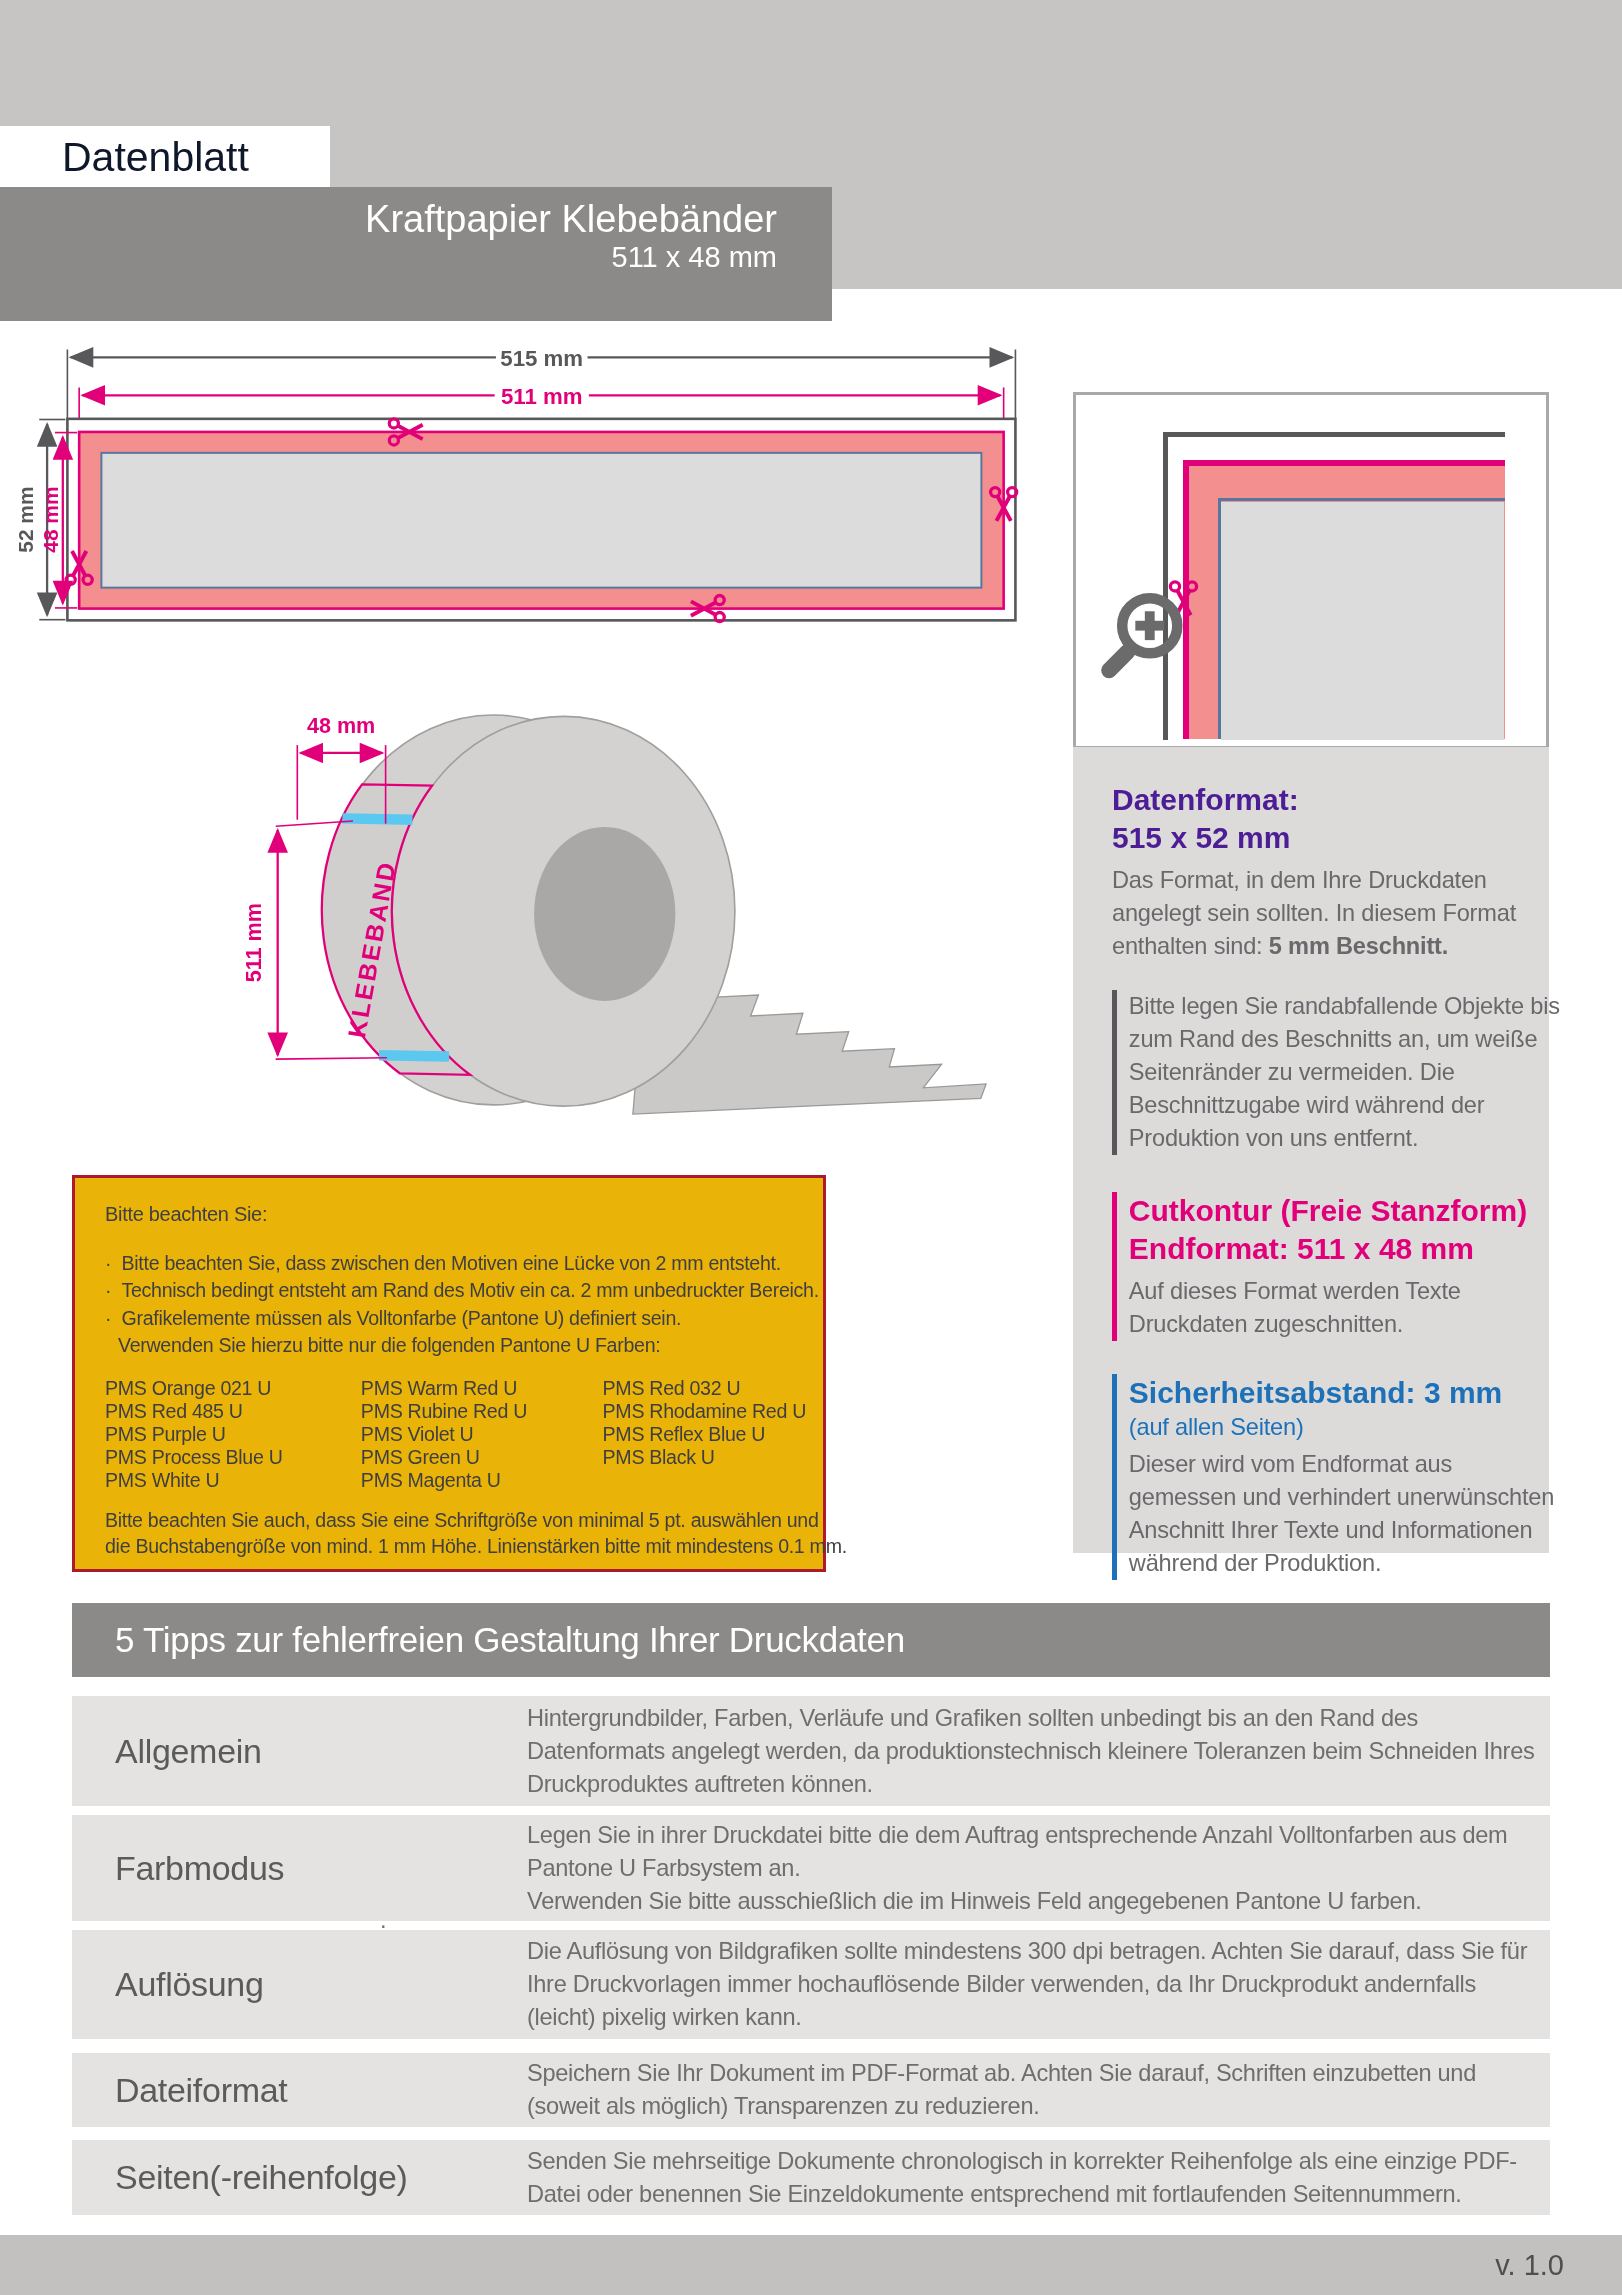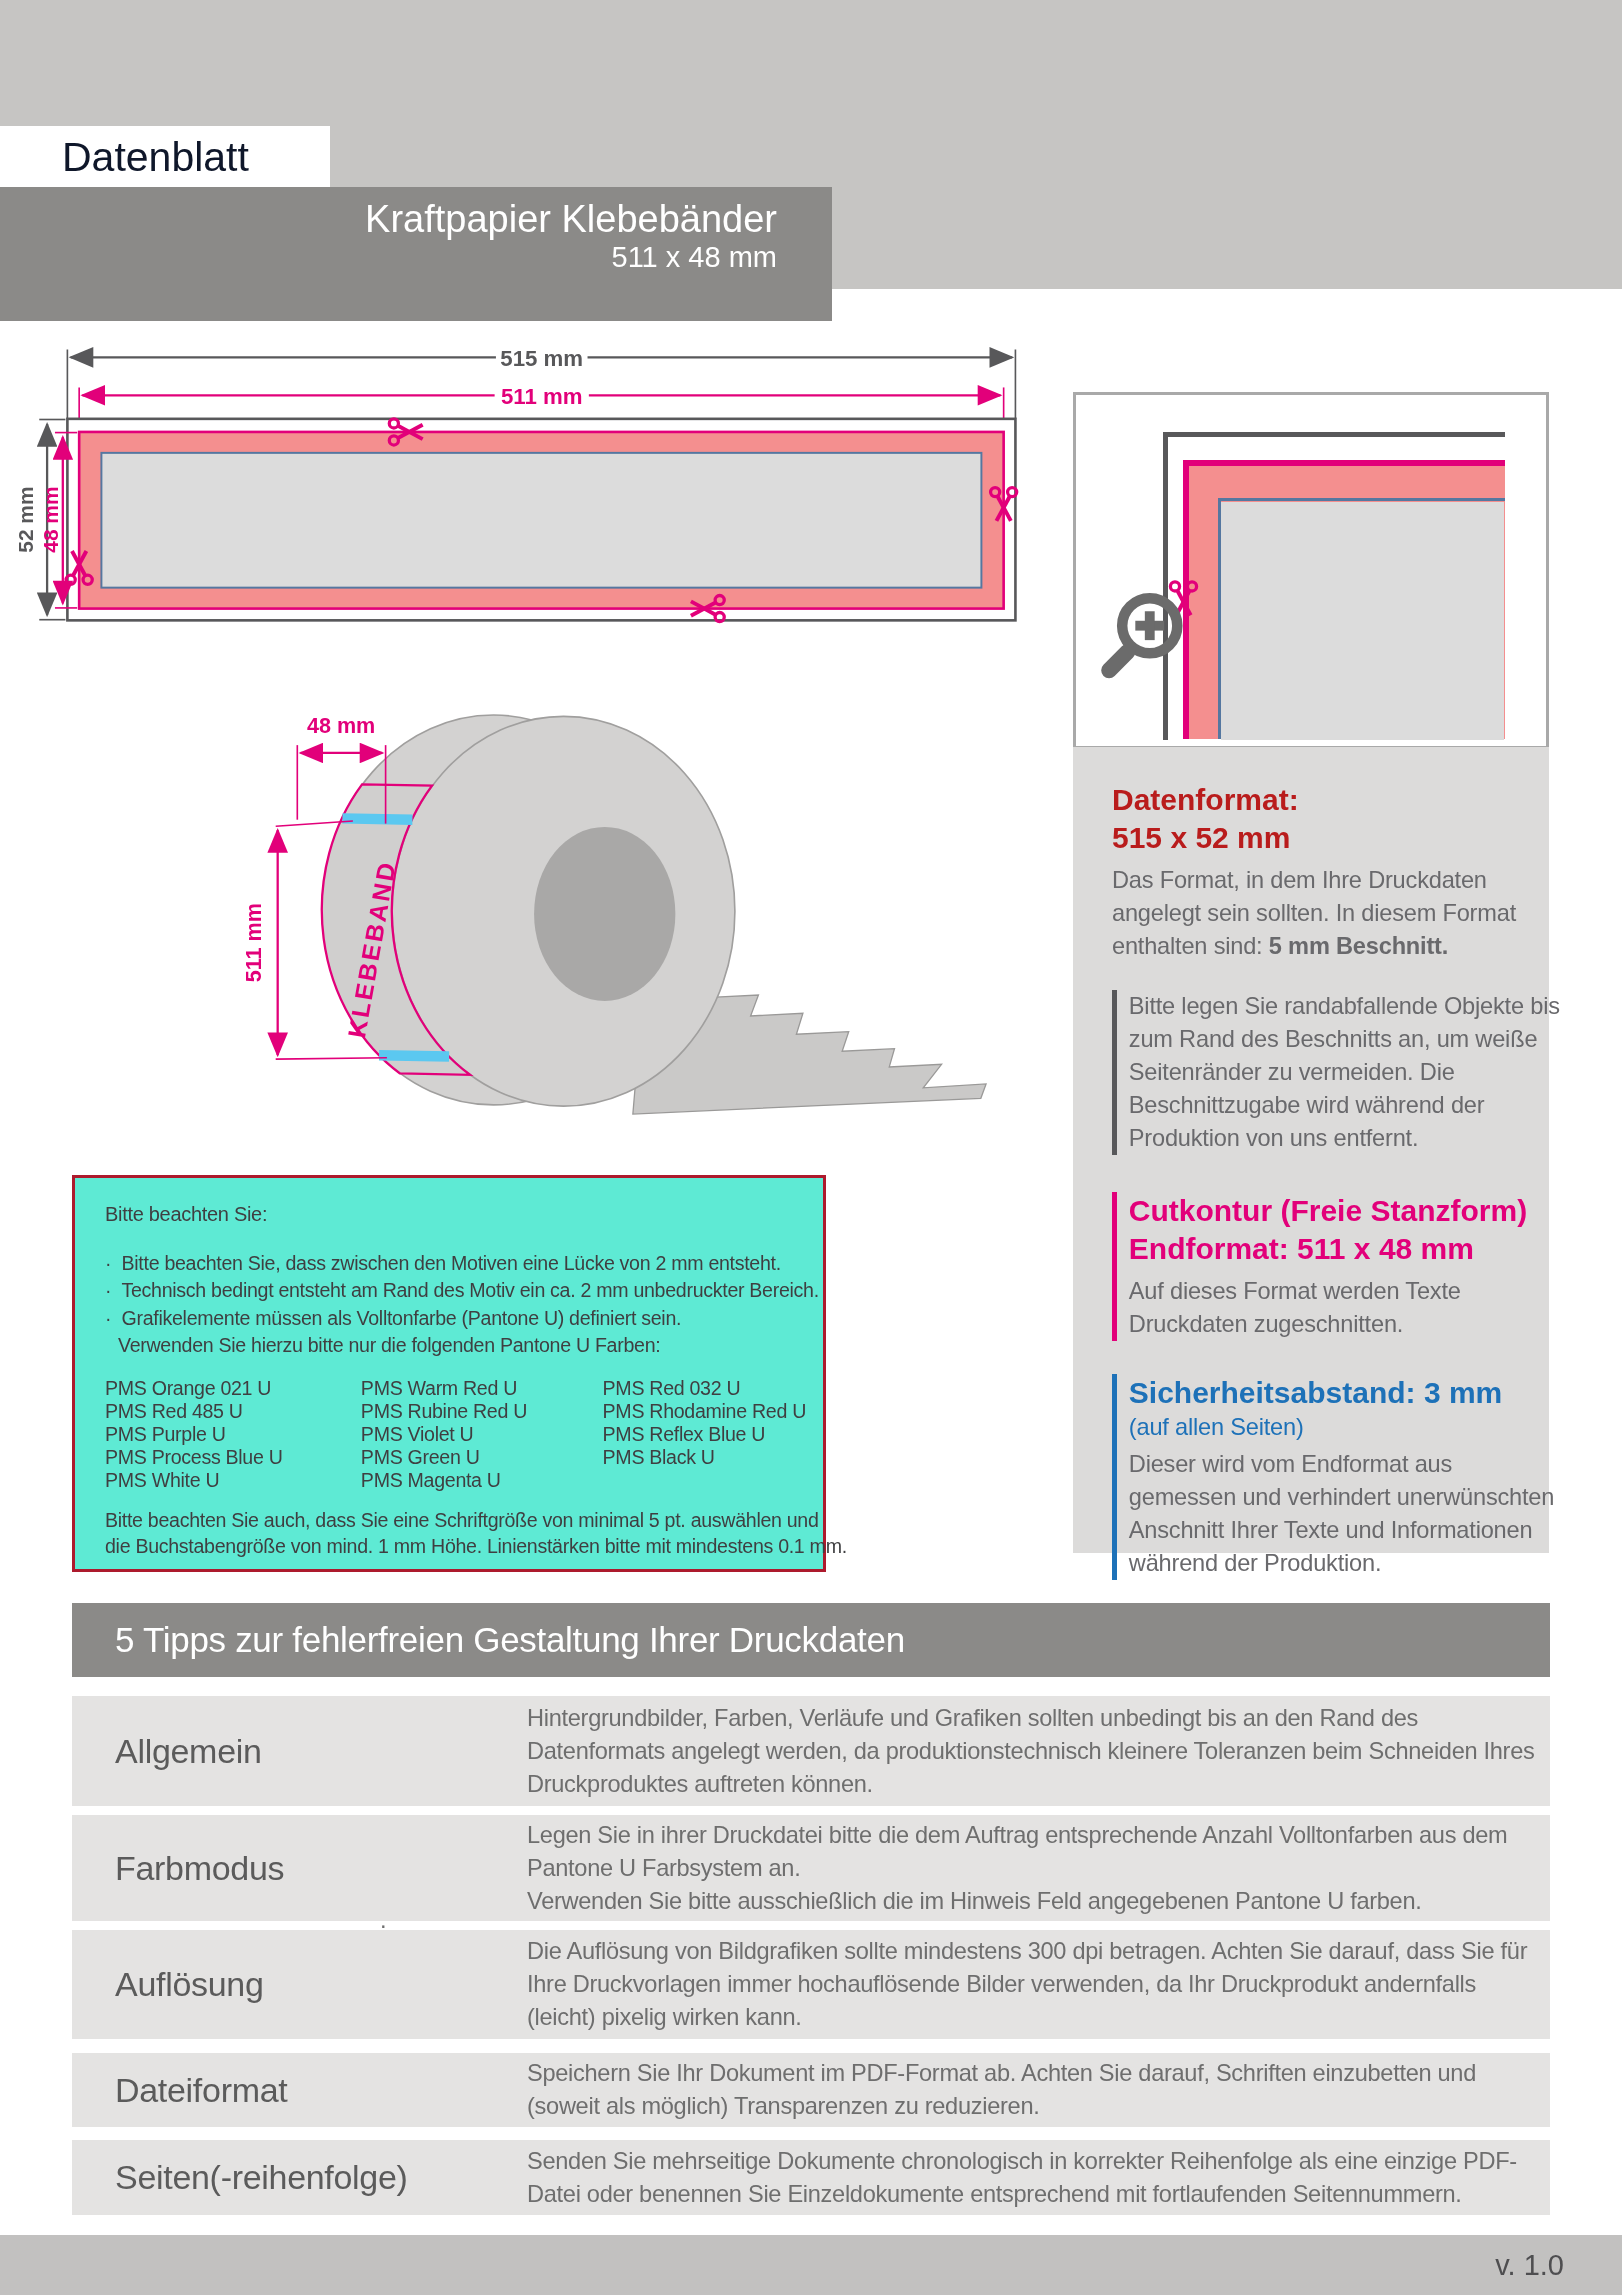--- a/index.html
+++ b/index.html
@@ -16,31 +16,31 @@
   .title-band .t2{padding:1.3px 55px 0 0;font-size:29px;line-height:33px;}
 
   
   .detail-box{left:1073px;top:392px;width:470px;height:351px;background:#ffffff;
               border:3.3px solid #a9a9a9;overflow:hidden;}
   .detail-box .el{position:absolute;}
 
   
   .info-panel{left:1073px;top:747px;width:476px;height:806px;background:#dcdbda;
               box-sizing:border-box;padding:34px 13px 0 39px;color:#69696c;}
-  .info-panel h3{margin:0;font-size:30px;line-height:38px;font-weight:bold;color:#b91c1c;}
+  .info-panel h3{margin:0;font-size:30px;line-height:38px;font-weight:bold;color:#4c1d95;}
   .info-panel p{margin:6.5px 0 0 0;font-size:23.6px;line-height:33px;letter-spacing:-0.2px;width:432px;}
   .blk{margin-top:27.5px;border-left:5.9px solid #58585a;padding-left:11.8px;}
   .blk.mag{border-left-color:#e2007a;margin-top:37px;}
   .blk.blu{border-left-color:#1d71b8;margin-top:33px;}
   .blk h3.mag{color:#e2007a;}
   .blk h3.blu{color:#1d71b8;}
   .blk .sub{color:#1d71b8;font-size:23.6px;line-height:30px;margin-top:0;}
 
   
-  .notice{left:72px;top:1175px;width:754px;height:397px;border:3.9px solid #ad1a2d;background:#5eead4;
+  .notice{left:72px;top:1175px;width:754px;height:397px;border:3.9px solid #ad1a2d;background:#eab308;
           box-sizing:border-box;padding:25px 17px 0 30px;color:#3f3f41;}
   .notice .title{font-size:20px;margin-bottom:23.6px;letter-spacing:-0.3px;}
   .notice .line{font-size:19.6px;line-height:27.5px;white-space:nowrap;letter-spacing:-0.3px;}
   .notice .cont{padding-left:13px;}
   .pms{display:flex;margin-top:17px;margin-bottom:15.7px;}
   .pms .col{display:flex;flex-direction:column;}
   .pms .col div{font-size:19.6px;line-height:23px;white-space:nowrap;letter-spacing:-0.3px;}
   .pms .c0{width:308px;}
   .pms .c1{width:291px;}
   .foot .line{line-height:26px;}

